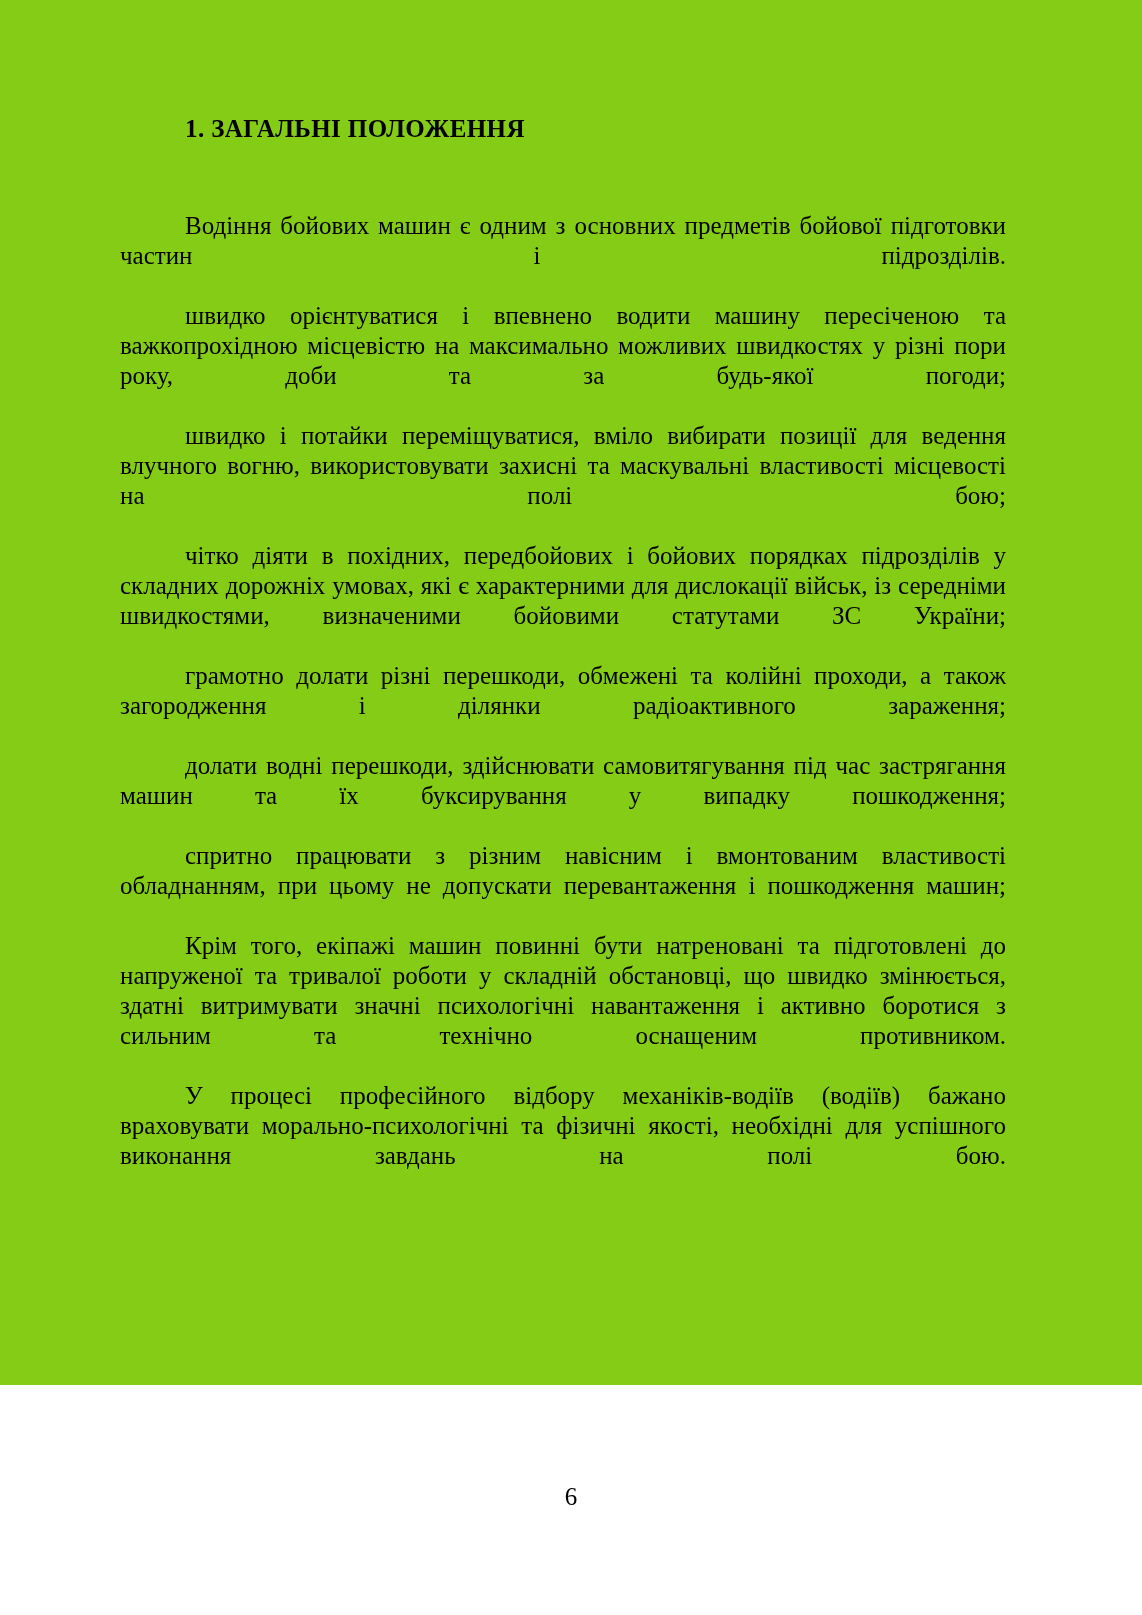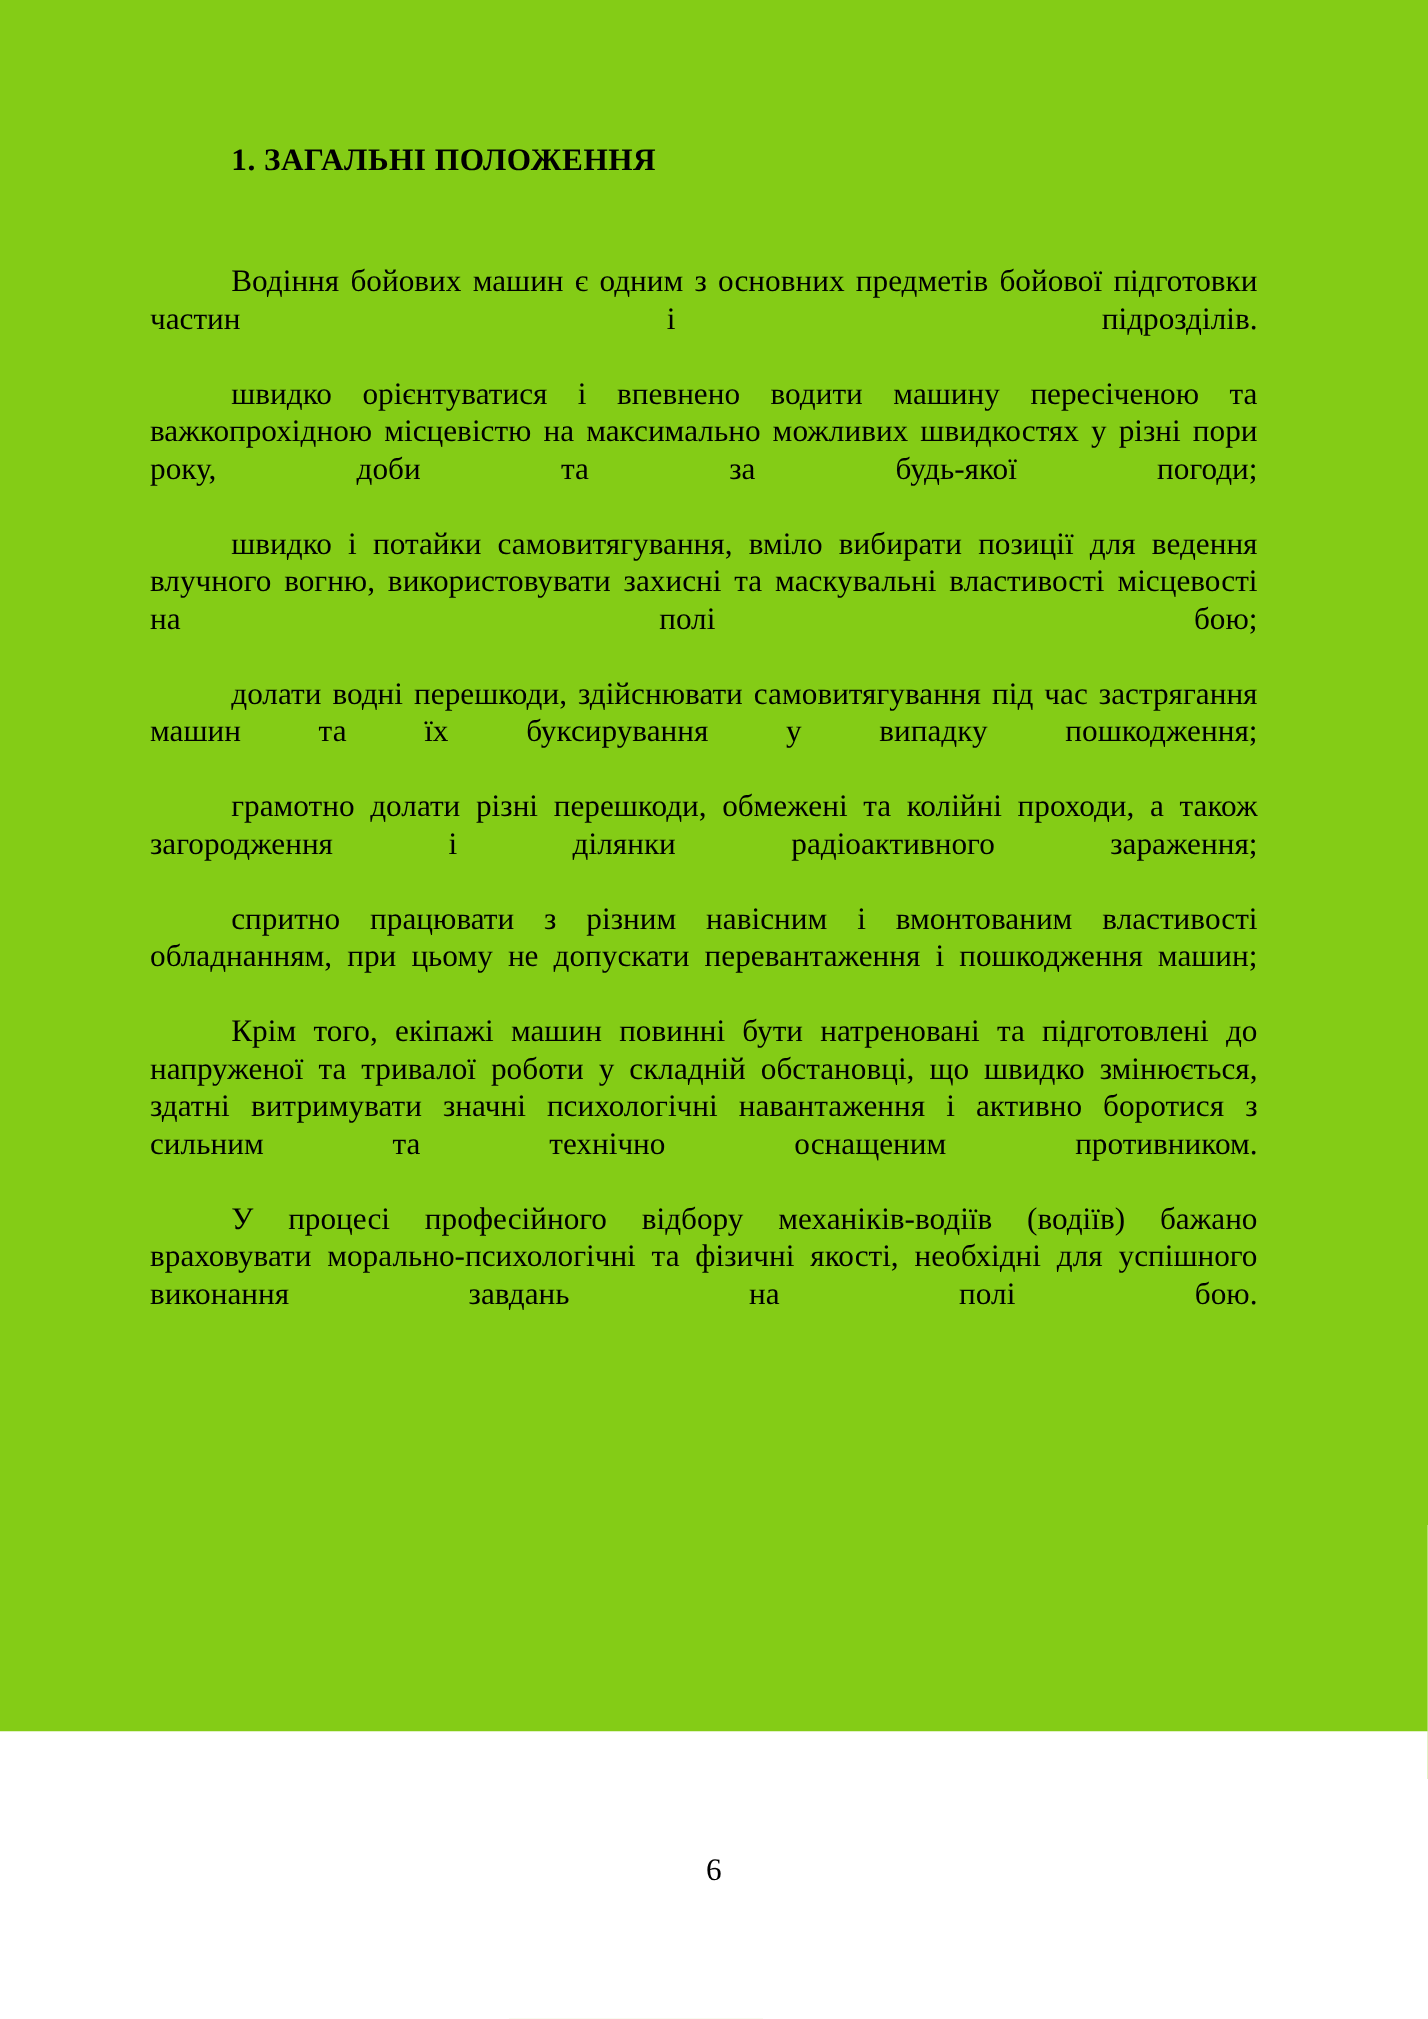--- a/index.html
+++ b/index.html
@@ -96,23 +96,24 @@
 
     <h1 class="doc-heading">1. ЗАГАЛЬНІ ПОЛОЖЕННЯ</h1>
 
     <div class="gap-after-h1"></div>
 
 
     <div class="gap-after-h2"></div>
 
     <p class="body-par">Водіння бойових машин є одним з основних предметів бойової підготовки частин і підрозділів.</p>
     <p class="body-par">швидко орієнтуватися і впевнено водити машину пересіченою та важкопрохідною місцевістю на максимально можливих швидкостях у різні пори року, доби та за будь-якої погоди;</p>
-    <p class="body-par">швидко і потайки самовитягування, вміло вибирати позиції для ведення влучного вогню, використовувати захисні та маскувальні властивості місцевості на полі бою;</p>
+    <p class="body-par">швидко і потайки переміщуватися, вміло вибирати позиції для ведення влучного вогню, використовувати захисні та маскувальні властивості місцевості на полі бою;</p>
+    <p class="body-par">чітко діяти в похідних, передбойових і бойових порядках підрозділів у складних дорожніх умовах, які є характерними для дислокації військ, із середніми швидкостями, визначеними бойовими статутами ЗС України;</p>
+    <p class="body-par">грамотно долати різні перешкоди, обмежені та колійні проходи, а також загородження і ділянки радіоактивного зараження;</p>
     <p class="body-par">долати водні перешкоди, здійснювати самовитягування під час застрягання машин та їх буксирування у випадку пошкодження;</p>
-    <p class="body-par">грамотно долати різні перешкоди, обмежені та колійні проходи, а також загородження і ділянки радіоактивного зараження;</p>
     <p class="body-par">спритно працювати з різним навісним і вмонтованим властивості обладнанням, при цьому не допускати перевантаження і пошкодження машин;</p>
     <p class="body-par">Крім того, екіпажі машин повинні бути натреновані та підготовлені до напруженої та тривалої роботи у складній обстановці, що швидко змінюється, здатні витримувати значні психологічні навантаження і активно боротися з сильним та технічно оснащеним противником.</p>
     <p class="body-par">У процесі професійного відбору механіків-водіїв (водіїв) бажано враховувати морально-психологічні та фізичні якості, необхідні для успішного виконання завдань на полі бою.</p>
 
   </div>
 
   <div class="page-number">6</div>
 
 </div>
 

